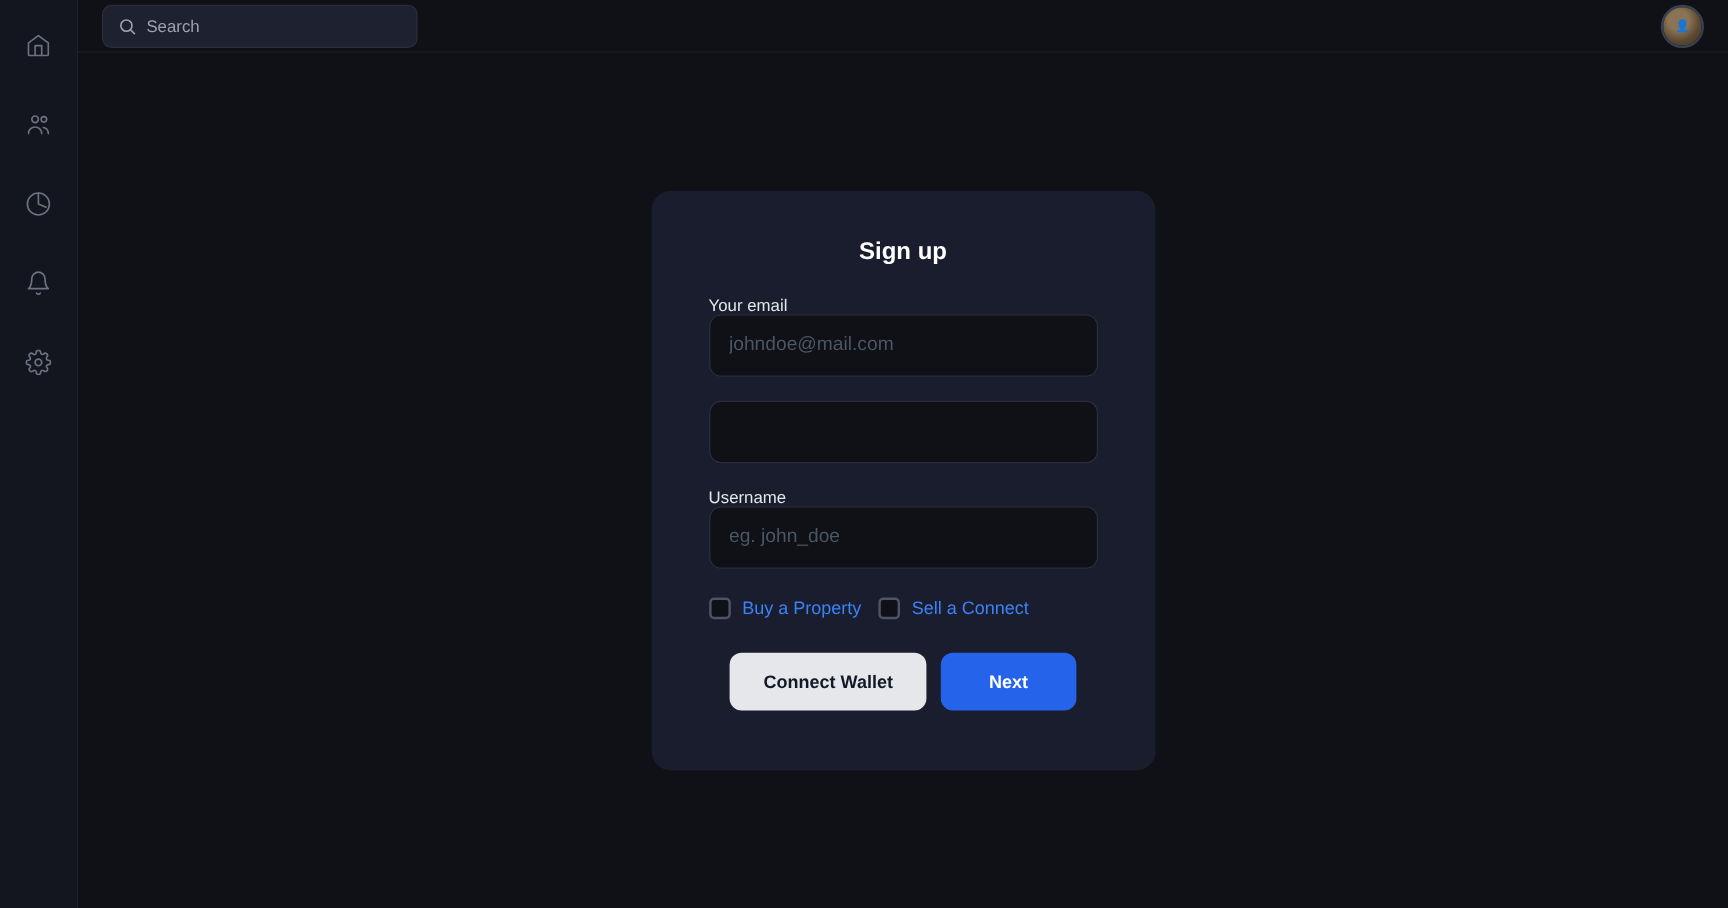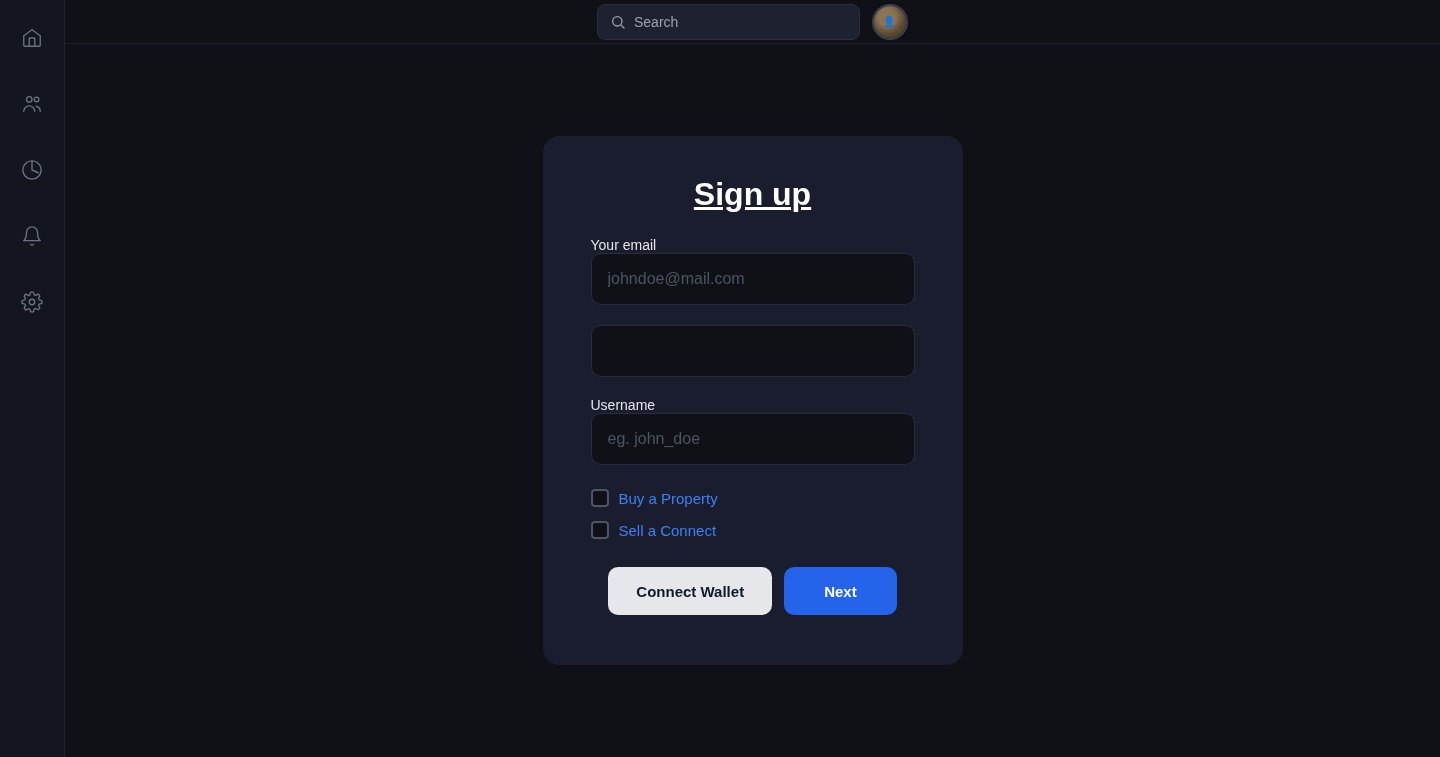--- a/index.html
+++ b/index.html
@@ -52,21 +52,21 @@
       display: flex;
       flex-direction: column;
     }
 
     
     .header {
       height: 44px;
       background-color: #0f1117;
       display: flex;
       align-items: center;
-      justify-content: center;
+      justify-content: space-between;
       padding: 0 20px;
       gap: 12px;
       border-bottom: 1px solid #1e2130;
     }
 
     .search-box {
       width: 263px;
       height: 36px;
       background-color: #1e2130;
       border: 1px solid #2a2d3e;
@@ -139,26 +139,25 @@
       width: 420px;
       background-color: #1a1d2e;
       border-radius: 16px;
       padding: 40px 48px 50px;
       display: flex;
       flex-direction: column;
       gap: 20px;
     }
 
     .signup-title {
-      font-size: 32px;
+      font-size: 20px;
       font-weight: 700;
       color: #ffffff;
       text-align: center;
       margin-bottom: 4px;
-      text-decoration: underline;
     }
 
     .form-group {
       display: flex;
       flex-direction: column;
       gap: 0;
     }
 
     .form-label {
       font-size: 14px;
@@ -179,21 +178,21 @@
       transition: border-color 0.2s;
     }
 
     .form-input::placeholder {
       color: #4b5563;
     }
 
     
     .checkbox-group {
       display: flex;
-      flex-direction: column;
+      flex-direction: row;
       gap: 14px;
       margin-top: 4px;
     }
 
     .checkbox-item {
       display: flex;
       align-items: center;
       gap: 10px;
       cursor: pointer;
     }

